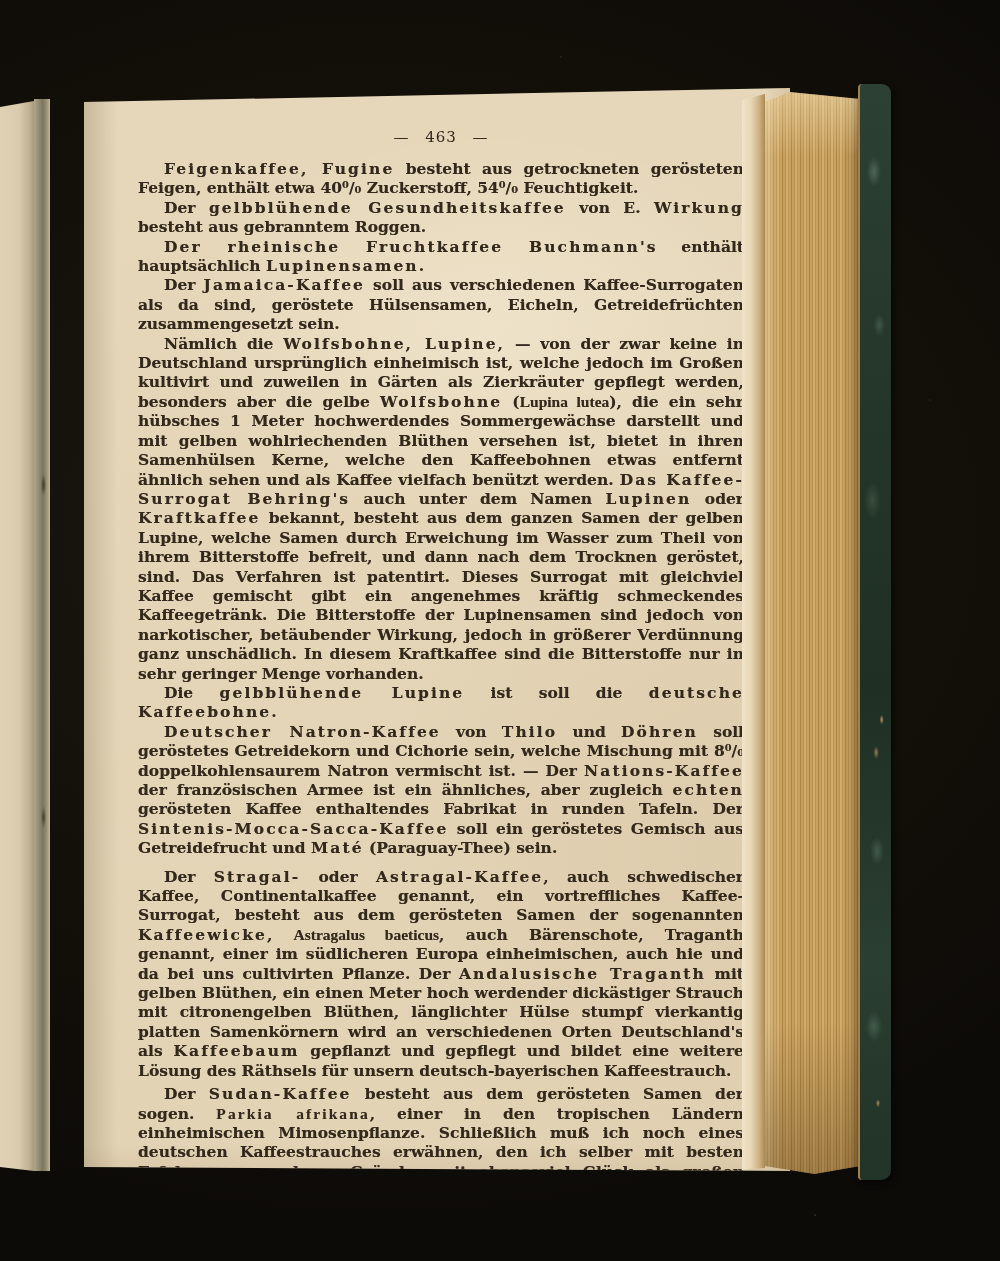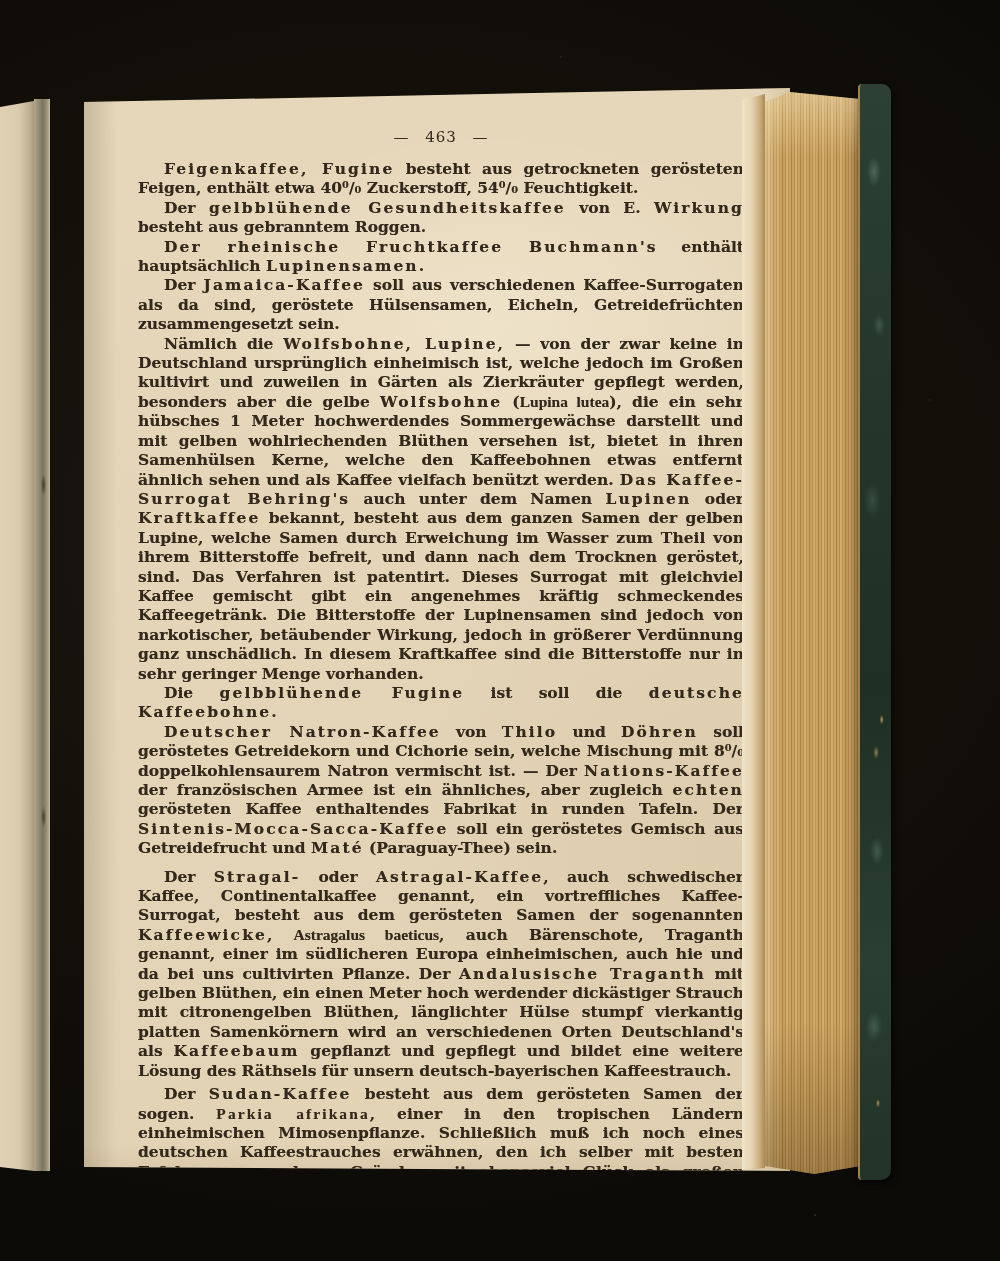--- a/index.html
+++ b/index.html
@@ -97,21 +97,21 @@
 
   <div class="page">
     <div class="page-inner">
       <div class="page-header">—  463  —</div>
       <div class="text-block">
           <p><span class="sp">Feigenkaffee, Fugine</span><span> besteht aus getrockneten gerösteten Feigen, enthält etwa 40⁰/₀ Zuckerstoff, 54⁰/₀ Feuchtigkeit.</span></p>
           <p><span>Der </span><span class="sp">gelbblühende Gesundheitskaffee</span><span> von E. </span><span class="sp">Wirkung</span><span> besteht aus gebranntem Roggen.</span></p>
           <p><span class="sp">Der rheinische Fruchtkaffee Buchmann's</span><span> enthält hauptsächlich </span><span class="sp">Lupinensamen</span><span>.</span></p>
           <p><span>Der </span><span class="sp">Jamaica-Kaffee</span><span> soll aus verschiedenen Kaffee-Surrogaten als da sind, geröstete Hülsensamen, Eicheln, Getreidefrüchten zusammengesetzt sein.</span></p>
           <p><span>Nämlich die </span><span class="sp">Wolfsbohne, Lupine,</span><span> — von der zwar keine in Deutschland ursprünglich einheimisch ist, welche jedoch im Großen kultivirt und zuweilen in Gärten als Zierkräuter gepflegt werden, besonders aber die gelbe </span><span class="sp">Wolfsbohne</span><span> (</span><span class="ant">Lupina lutea</span><span>), die ein sehr hübsches 1 Meter hochwerdendes Sommergewächse darstellt und mit gelben wohlriechenden Blüthen versehen ist, bietet in ihren Samenhülsen Kerne, welche den Kaffeebohnen etwas entfernt ähnlich sehen und als Kaffee vielfach benützt werden. </span><span class="sp">Das Kaffee-Surrogat Behring's</span><span> auch unter dem Namen </span><span class="sp">Lupinen</span><span> oder </span><span class="sp">Kraftkaffee</span><span> bekannt, besteht aus dem ganzen Samen der gelben Lupine, welche Samen durch Erweichung im Wasser zum Theil von ihrem Bitterstoffe befreit, und dann nach dem Trocknen geröstet, sind. Das Verfahren ist patentirt. Dieses Surrogat mit gleichviel Kaffee gemischt gibt ein angenehmes kräftig schmeckendes Kaffeegetränk. Die Bitterstoffe der Lupinensamen sind jedoch von narkotischer, betäubender Wirkung, jedoch in größerer Verdünnung ganz unschädlich. In diesem Kraftkaffee sind die Bitterstoffe nur in sehr geringer Menge vorhanden.</span></p>
-          <p><span>Die </span><span class="sp">gelbblühende Fugine</span><span> ist soll die </span><span class="sp">deutsche Kaffeebohne</span><span>.</span></p>
+          <p><span>Die </span><span class="sp">gelbblühende Lupine</span><span> ist soll die </span><span class="sp">deutsche Kaffeebohne</span><span>.</span></p>
           <p><span class="sp">Deutscher Natron-Kaffee</span><span> von </span><span class="sp">Thilo</span><span> und </span><span class="sp">Döhren</span><span> soll geröstetes Getreidekorn und Cichorie sein, welche Mischung mit 8⁰/₀ doppelkohlensaurem Natron vermischt ist. — Der </span><span class="sp">Nations-Kaffee</span><span> der französischen Armee ist ein ähnliches, aber zugleich </span><span class="sp">echten</span><span> gerösteten Kaffee enthaltendes Fabrikat in runden Tafeln. Der </span><span class="sp">Sintenis-Mocca-Sacca-Kaffee</span><span> soll ein geröstetes Gemisch aus Getreidefrucht und </span><span class="sp">Maté</span><span> (Paraguay-Thee) sein.</span></p>
           <p class="gap-md"><span>Der </span><span class="sp">Stragal-</span><span> oder </span><span class="sp">Astragal-Kaffee</span><span>, auch schwedischer Kaffee, Continentalkaffee genannt, ein vortreffliches Kaffee-Surrogat, besteht aus dem gerösteten Samen der sogenannten </span><span class="sp">Kaffeewicke</span><span>, </span><span class="ant">Astragalus baeticus</span><span>, auch Bärenschote, Traganth genannt, einer im südlicheren Europa einheimischen, auch hie und da bei uns cultivirten Pflanze. Der </span><span class="sp">Andalusische Traganth</span><span> mit gelben Blüthen, ein einen Meter hoch werdender dickästiger Strauch mit citronengelben Blüthen, länglichter Hülse stumpf vierkantig platten Samenkörnern wird an verschiedenen Orten Deutschland's als </span><span class="sp">Kaffeebaum</span><span> gepflanzt und gepflegt und bildet eine weitere Lösung des Räthsels für unsern deutsch-bayerischen Kaffeestrauch.</span></p>
           <p class="gap-sm"><span>Der </span><span class="sp">Sudan-Kaffee</span><span> besteht aus dem gerösteten Samen der sogen. </span><span class="ant sp">Parkia afrikana</span><span>, einer in den tropischen Ländern einheimischen Mimosenpflanze. Schließlich muß ich noch eines deutschen Kaffeestrauches erwähnen, den ich selber mit besten Erfolgen aus anderen Gründen mit ebensoviel Glück als großen Erträgnissen anbaute. Es ist dies die </span><span class="sp">Sojabohne</span><span> oder der </span><span class="sp">Sojakaffee</span><span>. Dieses Kaffee-Surrogat besteht aus den gerösteten Samen der eigentlich in dem wärmeren Asien einheimischen Papilionacee, </span></p>
         </div>
     </div>
   </div>
 
   <div class="page-curl"></div>
   <div class="fore-edge"></div>
   <div class="cover"></div>

